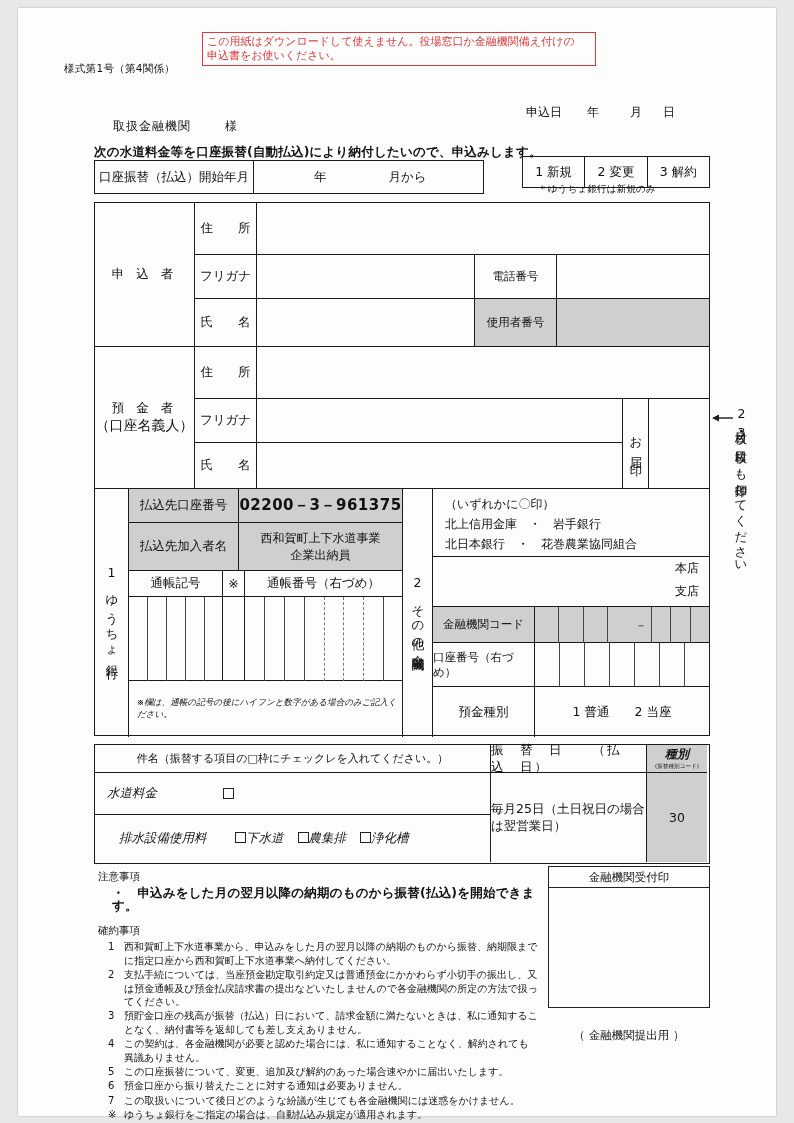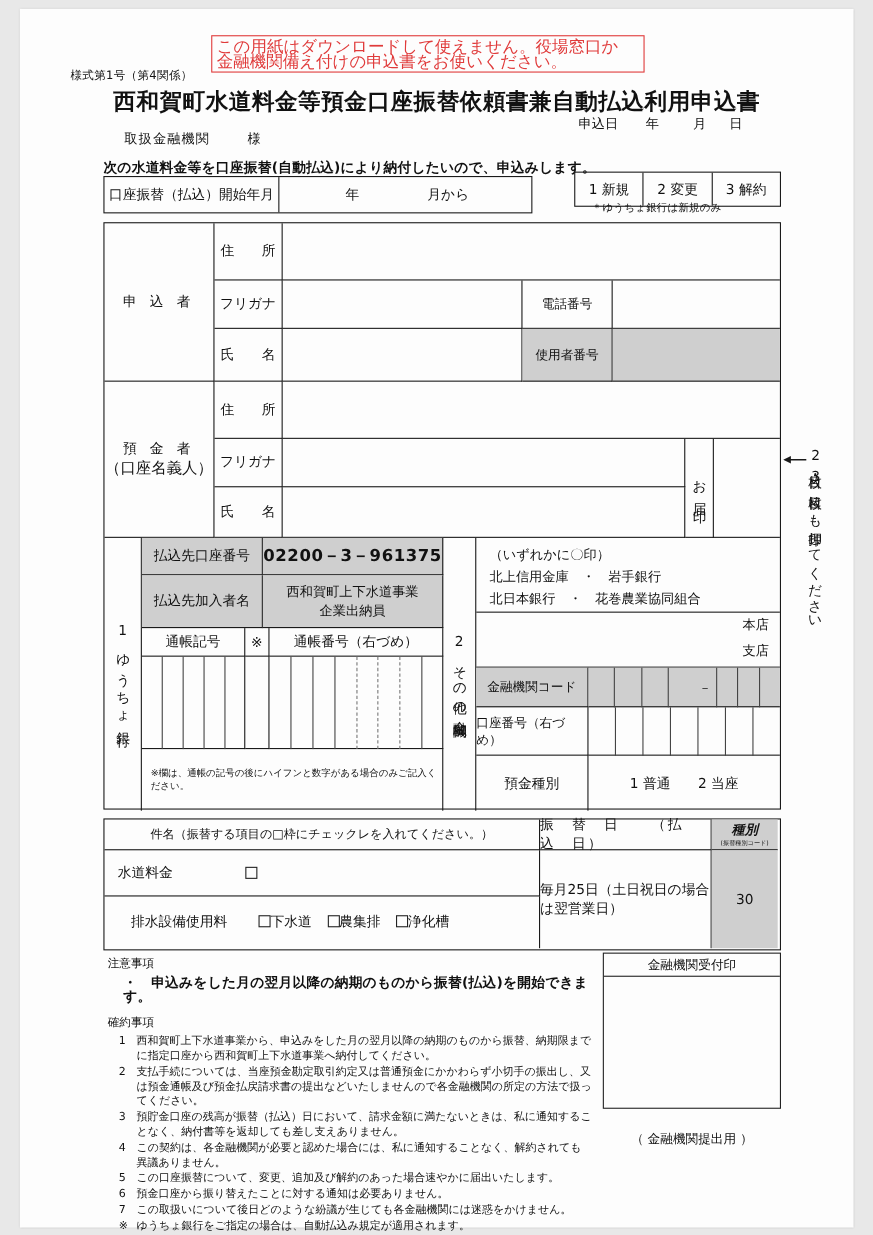--- a/index.html
+++ b/index.html
@@ -18,25 +18,25 @@
     box-shadow:0 0 2px rgba(0,0,0,.25);
   }
   .inner{position:absolute;left:0;top:0;width:758px;height:1108px;}
 
   
   .form-no{
     position:absolute;left:46px;top:54px;
     font-size:10.5px;letter-spacing:.3px;white-space:nowrap;
   }
   .warn-box{
-    position:absolute;left:174px;top:24px;width:394px;height:34px;
+    position:absolute;left:184px;top:24px;width:394px;height:34px;
     border:1px solid #e03b3b;
     box-sizing:border-box;
     padding:2px 16px 0 4px;
-    color:#e03b3b;font-size:15px;line-height:14px;
+    color:#e03b3b;font-size:11px;line-height:14px;
   }
   .title{
     position:absolute;left:0;top:70px;width:758px;
     text-align:center;
     font-size:20.5px;font-weight:bold;letter-spacing:.5px;
     font-family:"DejaVu Serif","Liberation Serif",serif;
   }
   .apply-date{
     position:absolute;left:508px;top:96px;
     font-size:12px;letter-spacing:0;white-space:nowrap;
@@ -92,21 +92,21 @@
   .maintable{
     position:absolute;left:76px;top:194px;width:616px;height:534px;
     border:1.6px solid #1a1a1a;box-sizing:border-box;
   }
   .cell{position:absolute;box-sizing:border-box;}
   .bb{border-bottom:1.1px solid #1a1a1a;}
   .br{border-right:1.1px solid #1a1a1a;}
   .bb2{border-bottom:1.6px solid #1a1a1a;}
   .gray{background:#cfcfcf;}
   .ctr{display:flex;align-items:center;justify-content:center;}
-  .lft{display:flex;align-items:center;}
+  .lft{display:flex;align-items:center;font-style:italic;}
   .f12{font-size:12.5px;}
   .f11{font-size:11.5px;}
   .f10{font-size:14px;text-align:right;}
   .sp4{letter-spacing:4px;}
   .sp2{letter-spacing:2px;}
 
   
   .vert{
     writing-mode:vertical-rl;
     text-orientation:upright;
@@ -179,21 +179,20 @@
 </head>
 <body>
 
 <div class="page">
  <div class="inner">
 
   <div class="form-no">様式第1号（第4関係）</div>
 
   <div class="warn-box">この用紙はダウンロードして使えません。役場窓口か金融機関備え付けの申込書をお使いください。</div>
 
-  <div class="title">西和賀町水道料金等預金口座振替依頼書兼自動払込利用申込書</div>
 
   <div class="apply-date">
     <span class="ad-label">申込日</span><span class="ad-y">年</span><span class="ad-m">月</span><span class="ad-d">日</span>
   </div>
 
   <div class="addressee">
     <span>取扱金融機関</span><span class="sama">様</span>
   </div>
 
   <div class="lead">次の水道料金等を口座振替(自動払込)により納付したいので、申込みします。</div>

